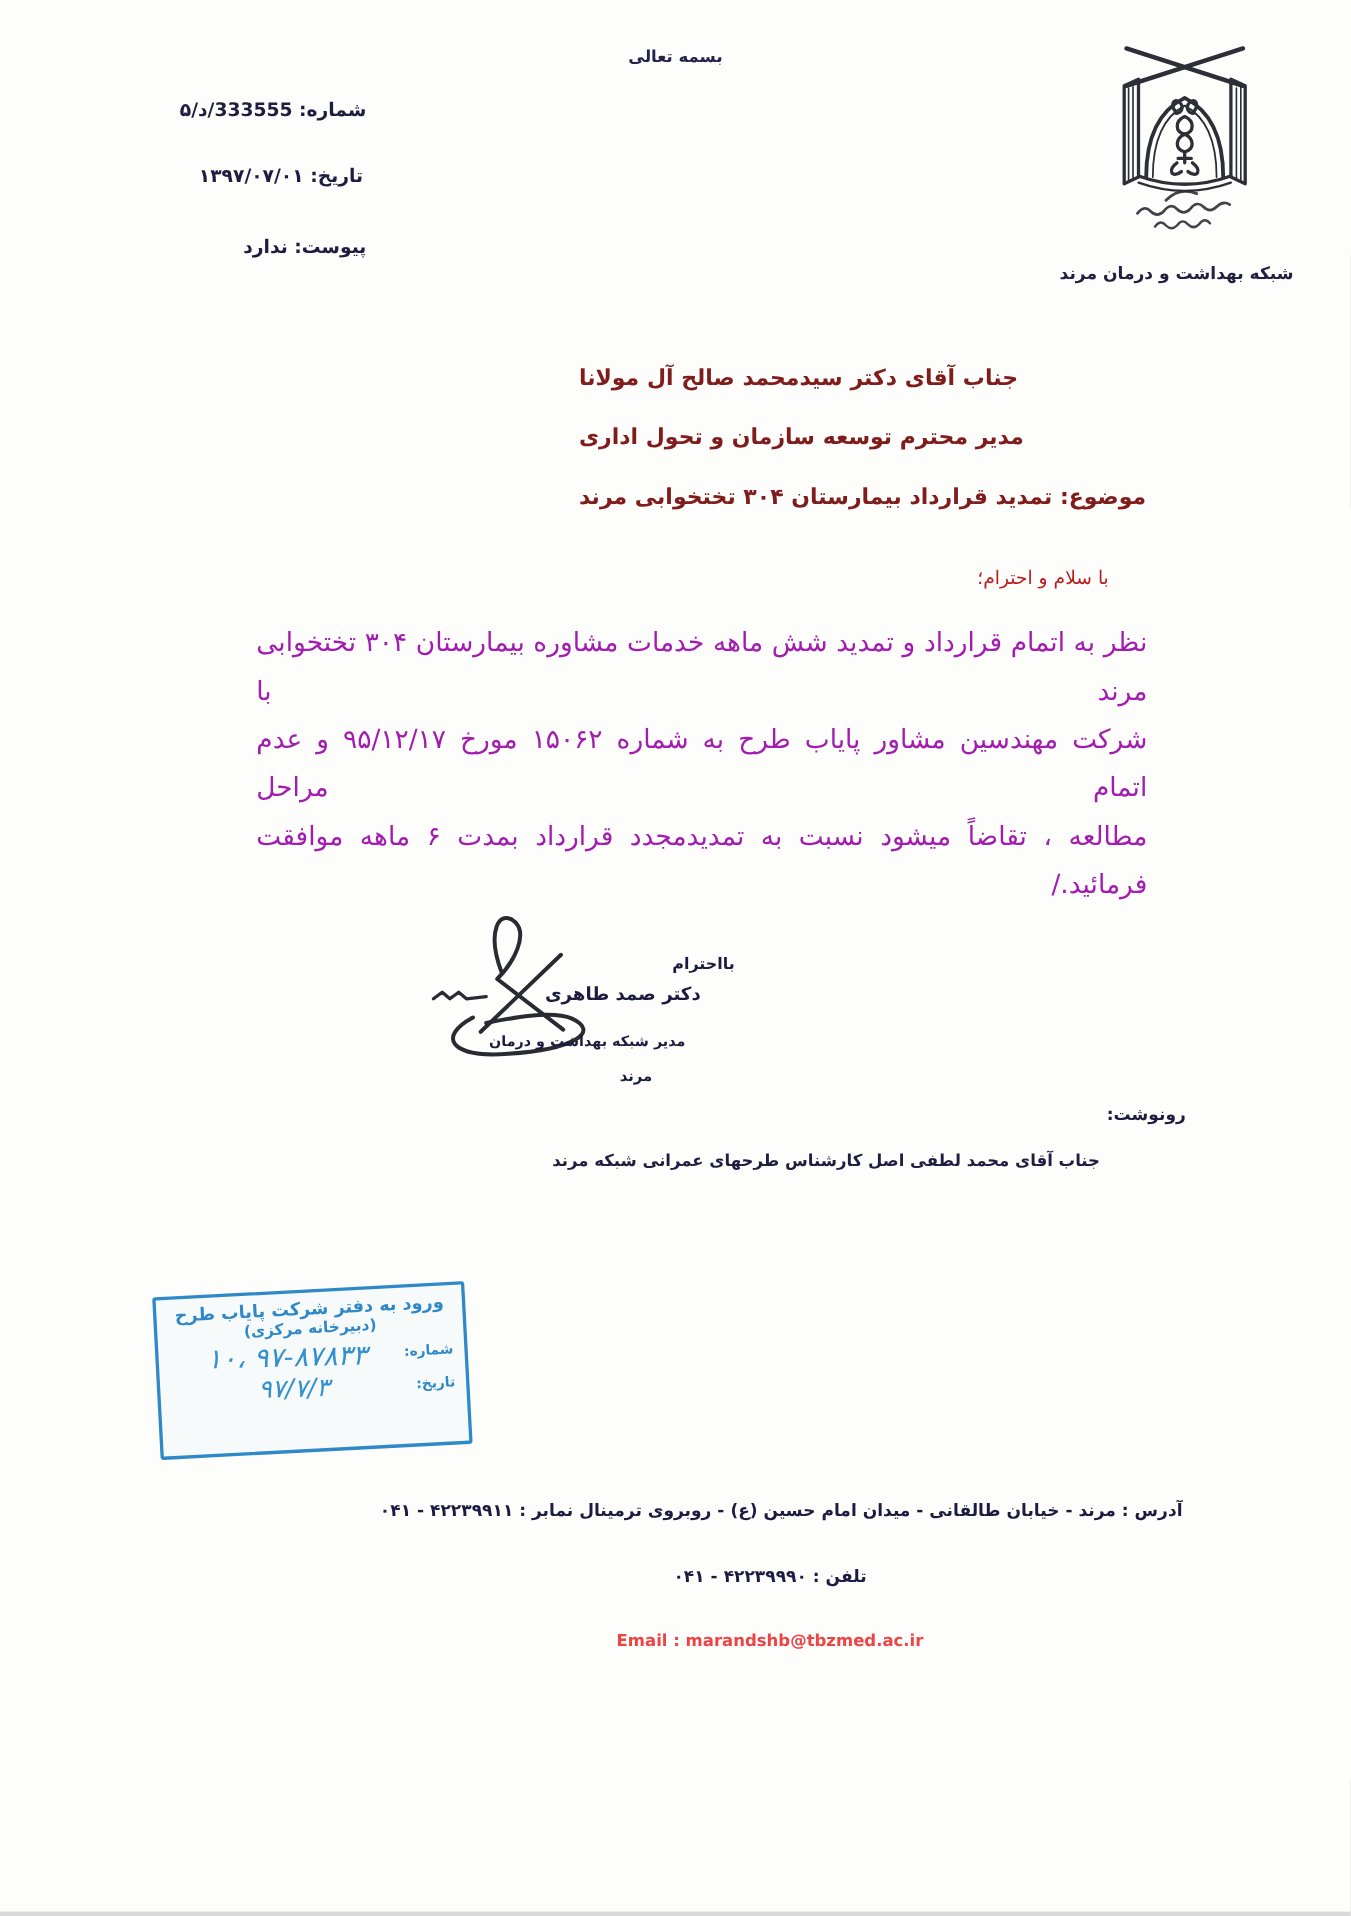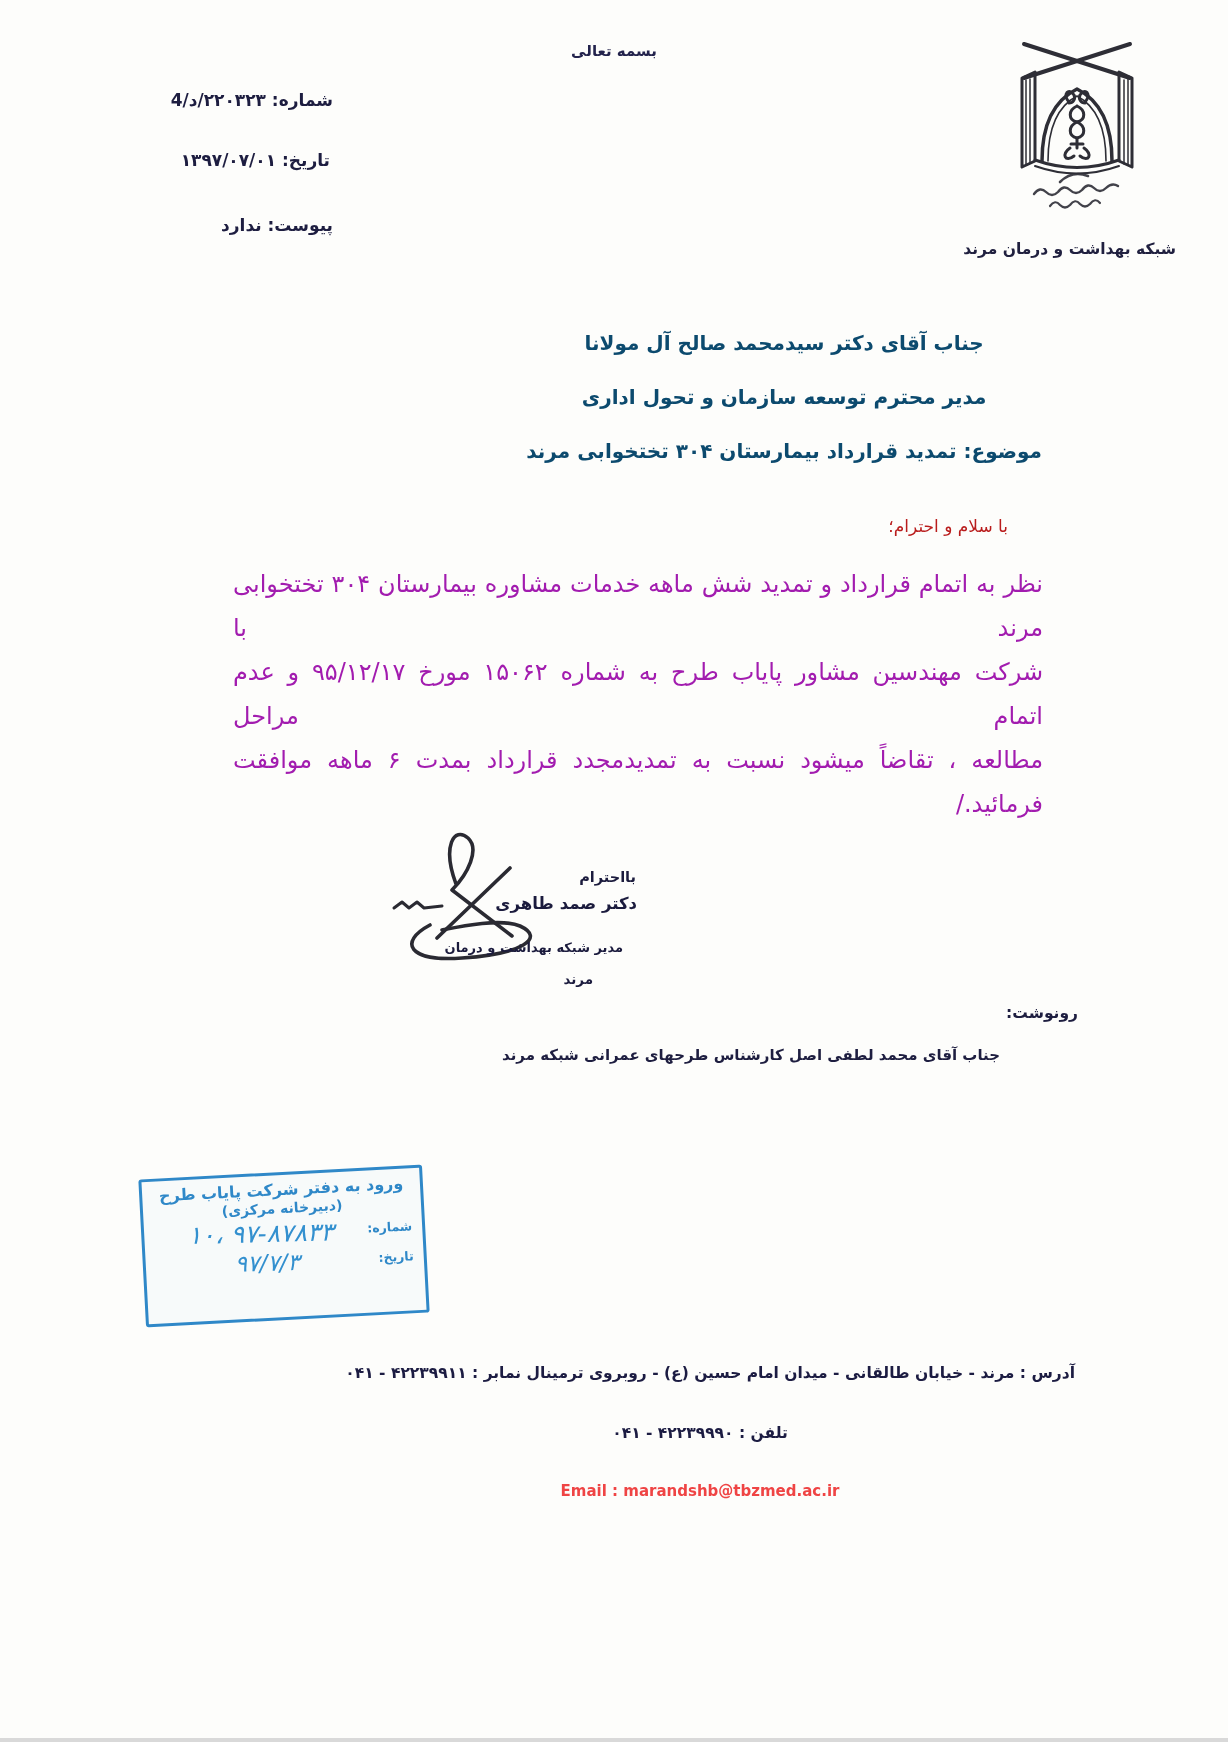--- a/index.html
+++ b/index.html
@@ -28,43 +28,43 @@
 
   .logo-box { top:40px; left:1008px; width:138px; height:178px; }
   .logo-caption {
     top:240px; right:52px;
     direction:rtl; font-size:15.5px; font-weight:bold;
     color:#20203f; white-space:nowrap;
   }
 
   .recipient {
     top:316px; right:186px;
-    direction:rtl; text-align:center;
+    direction:rtl; text-align:left;
     font-size:20px; font-weight:bold;
-    line-height:54px; color:#0c4a6e;
+    line-height:54px; color:#7f1d1d;
     white-space:nowrap;
   }
 
   .salutation {
     top:516px; right:220px;
     direction:rtl; font-size:17px; font-weight:normal;
     color:#b91c1c;
   }
 
   .body-text {
     top:562px; left:233px; width:810px;
     direction:rtl;
     font-size:24px; line-height:44px;
     color:#a21caf;
   }
   .body-line { text-align:justify; text-align-last:justify; }
 
   .sig-svg { left:390px; top:828px; width:220px; height:135px; }
   .sig-text { direction:rtl; font-weight:bold; color:#1b1b3d; white-space:nowrap; }
-  .sig-regards { top:869px; right:592px; font-size:14.5px; }
+  .sig-regards { top:869px; right:560px; font-size:14.5px; }
   .sig-name    { top:894px; right:591px; font-size:16.5px;text-align:right; }
   .sig-title   { top:940px; right:605px; font-size:13px; }
   .sig-city    { top:971px; right:635px; font-size:13.5px; }
 
   .cc-label {
     top:1004px; right:150px;
     direction:rtl; font-size:15.5px; font-weight:bold; color:#1e1e40;
   }
   .cc-line {
     top:1046px; right:228px;
@@ -106,21 +106,21 @@
   svg .ink { fill:none; stroke:#2a2a32; stroke-linecap:round; stroke-linejoin:round; }
   svg .emblem { fill:none; stroke:#2e2e36; stroke-linecap:round; stroke-linejoin:round; }
 </style>
 </head>
 <body>
 
 <div class="page">
 
   <div class="abs bismillah">بسمه تعالی</div>
 
-  <div class="abs meta meta-number">شماره: ۲۲۰۳۲۳/د/4</div>
+  <div class="abs meta meta-number">شماره: 333555/د/۵</div>
   <div class="abs meta meta-date">تاریخ: ۱۳۹۷/۰۷/۰۱</div>
   <div class="abs meta meta-attach">پیوست: ندارد</div>
 
   <div class="abs logo-box">
     <svg width="138" height="178" viewBox="0 0 138 178">
 
       <path class="emblem" stroke-width="4" d="M16 38 L122 4"></path>
       <path class="emblem" stroke-width="4" d="M122 38 L16 4"></path>
 
       <path class="emblem" stroke-width="3" d="M14 38 L27 32 L27 121 L14 127 Z"></path>

